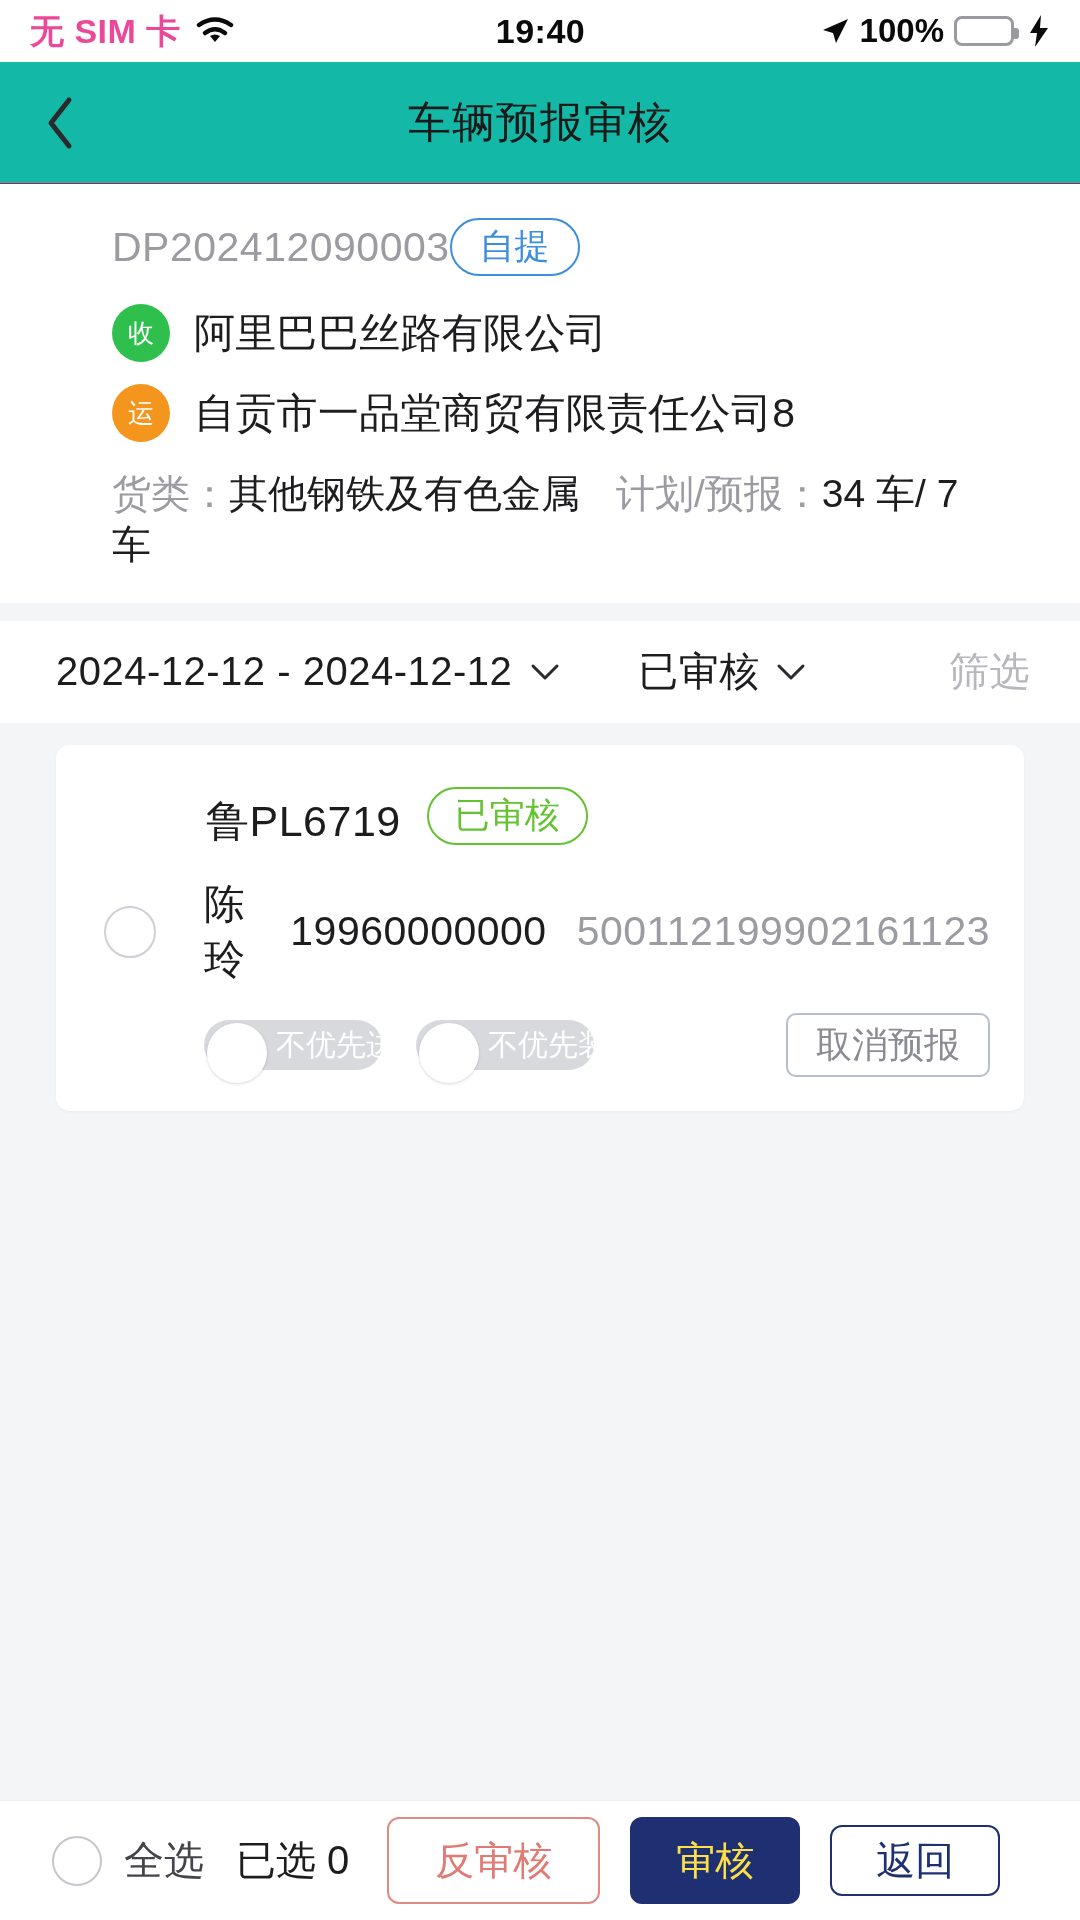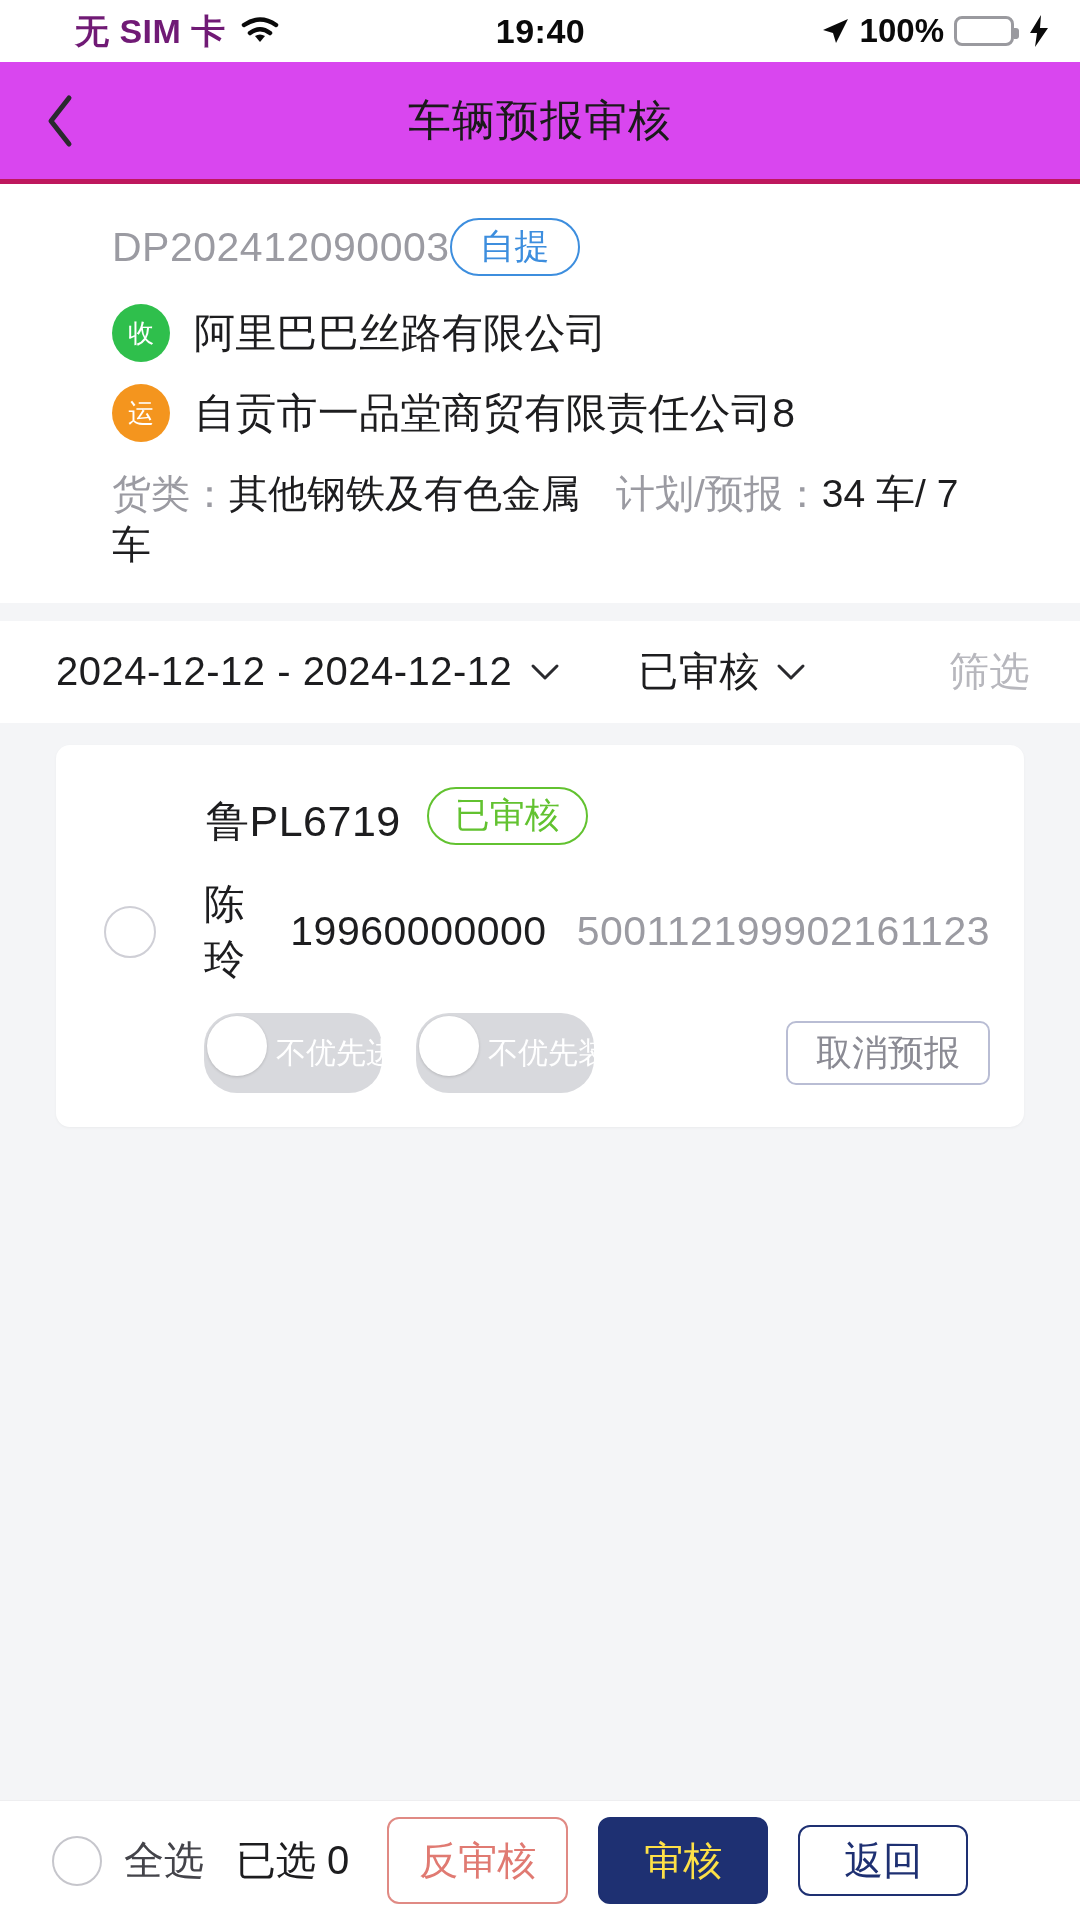--- a/index.html
+++ b/index.html
@@ -23,22 +23,22 @@
     height:62px;
     background:#ffffff;
     display:flex;
     align-items:center;
     padding:0 30px;
     flex:0 0 auto;
     position:relative;
   }
   .sb-left { display:flex; align-items:center; gap:14px; }
   .sb-carrier {
-    font-size:34px; font-weight:700; color:#701a75;
-    letter-spacing:0.5px; line-height:1;margin-left:45px;
+    font-size:34px; font-weight:700; color:#ec4899;
+    letter-spacing:0.5px; line-height:1;
   }
   .wifi-icon { width:40px; height:30px; position:relative; display:block; }
 
   .sb-center {
     position:absolute; left:1px; right:0;
     text-align:center;
     font-size:34px; font-weight:700; color:#0a0a0a;
     letter-spacing:0.5px;
     pointer-events:none;
   }
@@ -63,26 +63,26 @@
     border-radius:0 3px 3px 0;
   }
   .battery-fill {
     height:100%; background:#3ad04b; border-radius:3px;
   }
   .bolt-icon { width:22px; height:32px; display:block; margin-left:4px; }
 
   
   .navbar {
     height:122px;
-    background:#d946ef;
+    background:#14b8a6;
     display:flex;
     align-items:center;
     position:relative;
     flex:0 0 auto;
-    border-bottom:5px solid #be185d;
+    border-bottom:1px solid #be185d;
   }
   .nav-back {
     width:120px; height:100%;
     display:flex; align-items:center; justify-content:center;
     cursor:pointer;
   }
   .chev-back { width:34px; height:56px; display:block; }
   .nav-title {
     position:absolute; left:0; right:0;
     text-align:center;
@@ -212,21 +212,21 @@
   }
   .driver-name { font-size:41px; color:#1d1d1f; margin-right:16px; }
   .driver-phone { font-size:41px; color:#1d1d1f; margin-right:30px; letter-spacing:0.5px; }
   .driver-id { font-size:41px; color:#9b9ba2; letter-spacing:0.5px; }
   .veh-actions {
     display:flex; align-items:center;
     padding-left:114px;
   }
   .toggle {
     position:relative;
-    width:178px; height:80px;
+    width:178px; height:50px;
     border-radius:33px;
     background:#d8d9dd;
     display:flex; align-items:center;
     cursor:pointer;
     margin-right:34px;
     flex:0 0 auto;
   }
   .toggle-knob {
     position:absolute; left:3px; top:3px;
     width:60px; height:60px;
@@ -272,21 +272,21 @@
   }
   .selall-label { font-size:40px; color:#44444a; margin-left:22px; white-space:nowrap; }
   .sel-count { font-size:40px; color:#1d1d1f; margin-left:32px; white-space:nowrap; }
   .btn-bottom {
     font-size:39px;
     border-radius:12px;
     line-height:1;
     cursor:pointer;
     font-family:inherit;
     white-space:nowrap;
-    padding:22px 30px;
+    padding:22px 46px;
   }
   .btn-unreview {
     margin-left:38px;
     border:2px solid #e08a84;
     color:#e07a72;
     background:#ffffff;
   }
   .btn-review {
     margin-left:30px;
     border:2px solid #1e3072;

